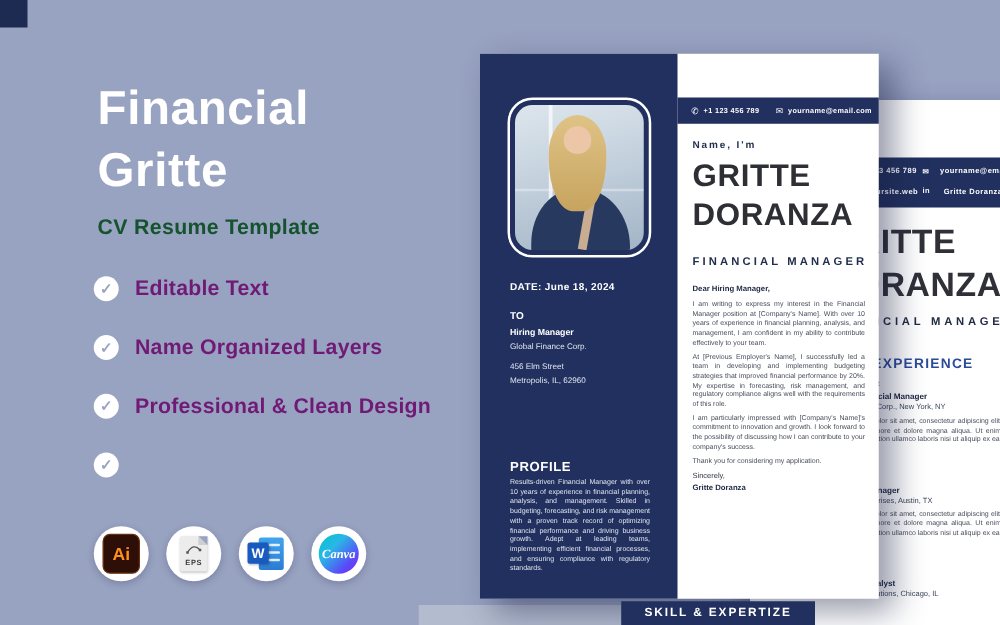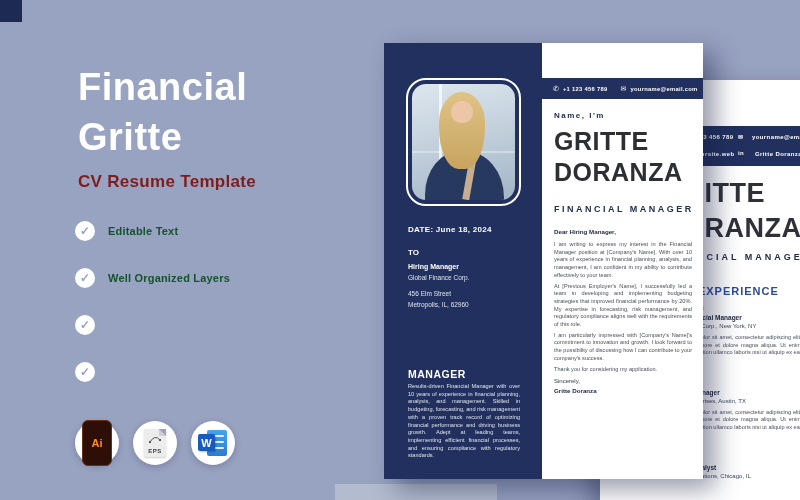--- a/index.html
+++ b/index.html
@@ -7,33 +7,33 @@
   #stage {
     position:relative; width:800px; height:500px; overflow:hidden;
     background:#98a2c1;
     font-family:"Liberation Sans", sans-serif;
   }
   .corner-square { position:absolute; left:0; top:0; width:22px; height:22px; background:#1d2b52; }
 
   
   .panel-title { position:absolute; left:78px; top:62px; color:#ffffff; }
   .panel-title .line { font-size:38px; line-height:50px; font-weight:bold; letter-spacing:.5px; }
-  .panel-subtitle { position:absolute; left:78px; top:172px; color:#7f1d1d; font-size:17px; font-weight:bold; letter-spacing:.3px; }
+  .panel-subtitle { position:absolute; left:78px; top:172px; color:#14532d; font-size:17px; font-weight:bold; letter-spacing:.3px; }
 
   .features { position:absolute; left:75px; top:221px; }
   .feature-row { display:flex; align-items:center; gap:13px; height:20px; margin-bottom:27px; }
   .check-circle { width:20px; height:20px; border-radius:50%; background:#ffffff; color:#98a2c1;
     display:flex; align-items:center; justify-content:center; font-size:12px; font-weight:bold; flex:0 0 auto; }
-  .feature-label { color:#14532d; font-size:11px; font-weight:bold; letter-spacing:.2px; }
+  .feature-label { color:#701a75; font-size:17px; font-weight:bold; letter-spacing:.2px; }
 
   .formats { position:absolute; left:75px; top:421px; display:flex; gap:14px; }
   .format-circle { width:44px; height:44px; border-radius:50%; background:#ffffff;
     display:flex; align-items:center; justify-content:center; box-shadow:0 2px 6px rgba(30,35,70,.25); }
-  .ai-chip { width:30px; height:46px; border-radius:6px; background:#2d0f08; border:1px solid #67300f;
-    color:#ff8f1f; font-size:11px; font-weight:bold; display:flex; align-items:center; justify-content:center; }
+  .ai-chip { width:30px; height:32px; border-radius:6px; background:#2d0f08; border:1px solid #67300f;
+    color:#ff8f1f; font-size:14px; font-weight:bold; display:flex; align-items:center; justify-content:center; }
   .eps-doc { position:relative; width:22px; height:28px; background:#ececec; border-radius:2px;
     box-shadow:0 1px 2px rgba(0,0,0,.2); }
   .eps-fold { position:absolute; right:0; top:0; width:0; height:0;
     border-left:7px solid #cfcfcf; border-top:7px solid #98a2c1; }
   .eps-curve { position:absolute; left:4px; top:5px; }
   .eps-label { position:absolute; left:0; right:0; bottom:3px; text-align:center;
     font-size:6px; font-weight:bold; color:#3c3c3c; letter-spacing:.5px; }
   .word-wrap { position:relative; width:30px; height:30px; }
   .word-doc { position:absolute; left:9px; top:2px; width:20px; height:26px; border-radius:2px;
     background:linear-gradient(180deg,#41a5ee,#2b7cd3); }
@@ -131,24 +131,25 @@
   </div>
   <div class="panel-subtitle">CV Resume Template</div>
 
   <div class="features">
     <div class="feature-row">
       <span class="check-circle">✓</span>
       <span class="feature-label">Editable Text</span>
     </div>
     <div class="feature-row">
       <span class="check-circle">✓</span>
-      <span class="feature-label">Well Organized Layers</span>
-    </div>
-    <div class="feature-row">
-      <span class="check-circle">✓</span>
+      <span class="feature-label">Name Organized Layers</span>
+    </div>
+    <div class="feature-row">
+      <span class="check-circle">✓</span>
+      <span class="feature-label">Professional &amp; Clean Design</span>
     </div>
     <div class="feature-row">
       <span class="check-circle">✓</span>
     </div>
   </div>
 
   <div class="formats">
     <div class="format-circle">
       <div class="ai-chip">Ai</div>
     </div>
@@ -165,20 +166,23 @@
     </div>
     <div class="format-circle">
       <div class="word-wrap">
         <div class="word-doc">
           <i style="top:5px"></i>
             <i style="top:11px"></i>
             <i style="top:17px"></i>
         </div>
         <div class="word-sq">W</div>
       </div>
+    </div>
+    <div class="format-circle">
+      <div class="canva-circle">Canva</div>
     </div>
   </div>
 
   <div class="page-back">
     <div class="bk-bar">
       <span class="bk-ico" style="left:54px; top:7px;">✆</span>
       <span style="left:68px; top:8px;">+1 123 456 789</span>
       <span class="bk-ico" style="left:120px; top:7px;">✉</span>
       <span style="left:134px; top:8px;">yourname@email.com</span>
       <span style="left:58px; top:25px;">www.yoursite.web</span>
@@ -206,40 +210,41 @@
       </div>
       <div class="bk-entry">
         <div class="dates">2016 - 2021</div>
         <div class="jtitle">Financial Analyst</div>
         <div class="company">Greenfield Solutions, Chicago, IL</div>
       </div>
     </div>
   </div>
 
   <div class="strip-shadow"></div>
+  <div class="skill-bar">SKILL &amp; EXPERTIZE</div>
 
   <div class="page-front">
     <div class="fr-sidebar">
       <div class="photo-frame">
         <div class="photo">
           <div class="win-v"></div>
           <div class="win-h"></div>
           <div class="ph-body"></div>
           <div class="ph-sash"></div>
           <div class="ph-hair"></div>
           <div class="ph-face"></div>
         </div>
       </div>
       <div class="sb-text sb-date">DATE: June 18, 2024</div>
       <div class="sb-text sb-to">TO</div>
       <div class="sb-text sb-rname">Hiring Manager</div>
       <div class="sb-text sb-rcomp">Global Finance Corp.</div>
       <div class="sb-text sb-addr1">456 Elm Street</div>
       <div class="sb-text sb-addr2">Metropolis, IL, 62960</div>
-      <div class="sb-text sb-profile-h">MANAGER</div>
+      <div class="sb-text sb-profile-h">PROFILE</div>
       <div class="sb-text sb-profile-t">Results-driven Financial Manager with over 10 years of experience in financial planning, analysis, and management. Skilled in budgeting, forecasting, and risk management with a proven track record of optimizing financial performance and driving business growth. Adept at leading teams, implementing efficient financial processes, and ensuring compliance with regulatory standards.</div>
     </div>
 
     <div class="fr-bar">
       <span class="ico">✆</span>
       <span class="txt">+1 123 456 789</span>
       <span class="gap"></span>
       <span class="ico">✉</span>
       <span class="txt">yourname@email.com</span>
     </div>

